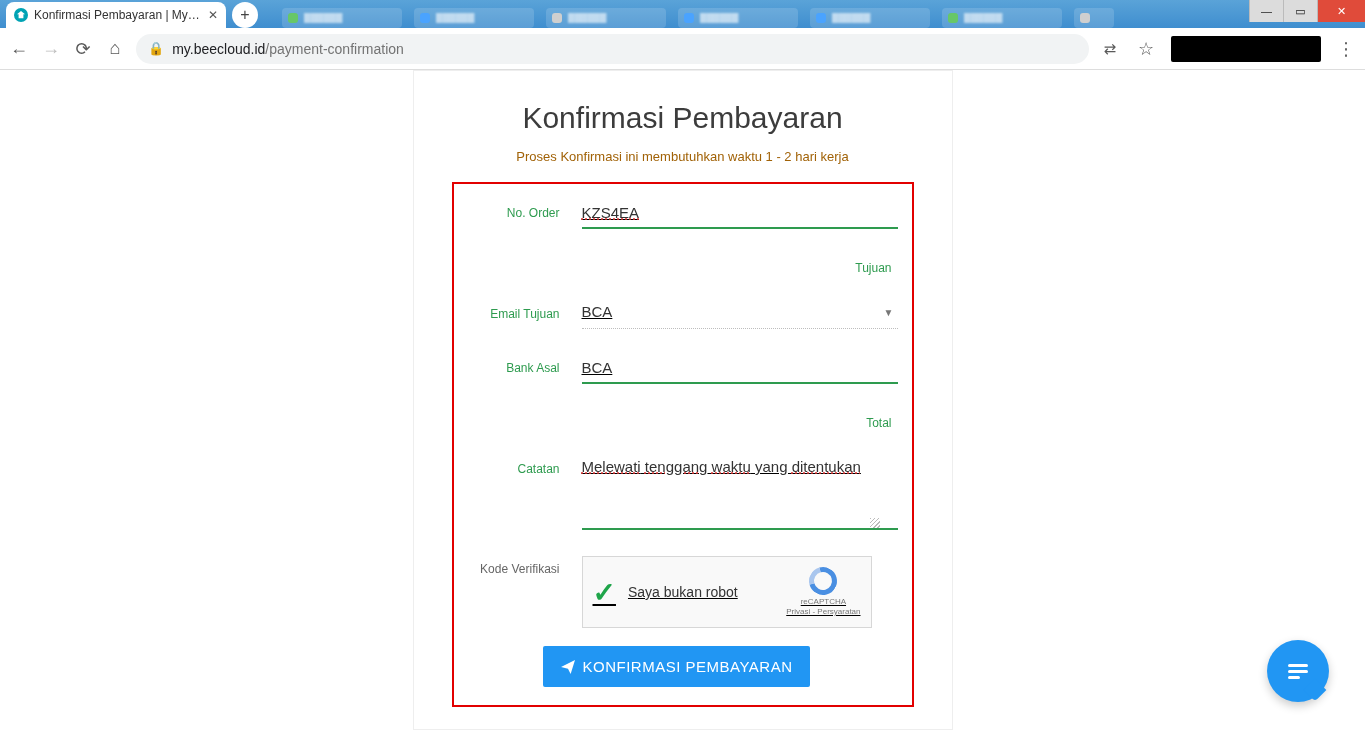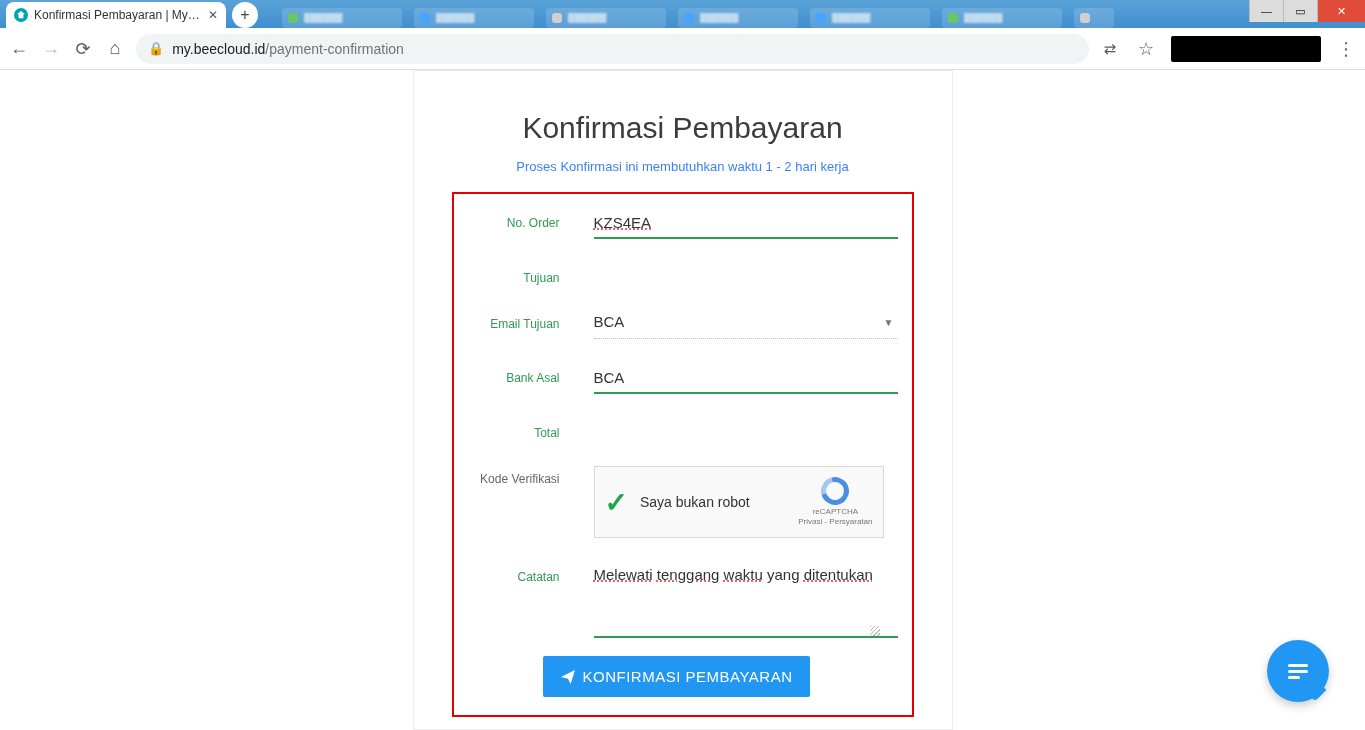--- a/index.html
+++ b/index.html
@@ -29,30 +29,30 @@
   .nav-icon { width: 22px; height: 22px; display: flex; align-items: center; justify-content: center; color: #5a5a5a; font-size: 18px; }
   .addr { flex: 1; height: 30px; background: #f1f3f4; border-radius: 15px; display: flex; align-items: center; padding: 0 12px; gap: 8px; font-size: 14px; color: #202124; }
   .addr .lock { font-size: 13px; color: #5f6368; }
   .addr .domain { color: #202124; }
   .addr .path { color: #737373; }
   .toolbar-right { display: flex; align-items: center; gap: 14px; }
   .profile-block { width: 150px; height: 26px; background: #000; border-radius: 2px; }
 
   
   .page { position: absolute; top: 70px; left: 0; right: 0; bottom: 0; background: #fff; display: flex; justify-content: center; overflow: hidden; }
-  .card { width: 540px; border: 1px solid #eee; background: #fff; padding: 32px 38px 20px 38px; position: relative; }
+  .card { width: 540px; border: 1px solid #eee; background: #fff; padding: 22px 38px 20px 38px; position: relative; }
   .page-title { text-align: center; font-size: 30px; color: #3c3c3c; font-weight: 400; margin-top: 8px; }
-  .subtitle { text-align: center; font-size: 13px; color: #3b82f6; margin-top: 14px; }
+  .subtitle { text-align: center; font-size: 13px; color: #a16207; margin-top: 14px; }
 
   .form-box { border: 2px solid #e20000; margin-top: 18px; padding: 6px 14px 18px 2px; }
 
-  .row { display: flex; align-items: flex-start; margin-top: 26px; }
+  .row { display: flex; align-items: flex-start; margin-top: 26px; justify-content: flex-end; }
   .row.first { margin-top: 10px; }
   .lbl { width: 110px; text-align: right; font-size: 12px; color: #2e9b4f; padding-top: 6px; padding-right: 6px; }
-  .fld-wrap { flex: 1; margin-left: 28px; }
+  .fld-wrap { flex: 1; margin-left: 16px; text-decoration: underline; }
 
   .underline-input { width: 100%; border: none; border-bottom: 2px solid #2e9b4f; font-size: 15px; color: #333; padding: 4px 0 6px 0; background: transparent; outline: none; }
   .underline-input.spell span { text-decoration: underline; text-decoration-color: #d33; text-decoration-style: dotted; }
 
   .email-wrap { position: relative; }
   .email-wrap .mask { position: absolute; left: 78px; top: -2px; width: 60px; height: 20px; background: #000; }
 
   .select-wrap { position: relative; }
   .select-underline { width: 100%; border: none; border-bottom: 1px dotted #bdbdbd; font-size: 15px; color: #333; padding: 2px 0 8px 0; background: transparent; }
   .select-caret { position: absolute; right: 4px; top: 6px; font-size: 10px; color: #777; }
@@ -179,45 +179,45 @@
         <div class="lbl">Bank Asal</div>
         <div class="fld-wrap">
           <div class="underline-input"><span>BCA</span></div>
         </div>
       </div>
 
       <div class="row">
         <div class="lbl">Total</div>
       </div>
 
+      <div class="row" style="position:relative">
+        <div class="lbl">Catatan</div>
+        <div class="fld-wrap" style="position:relative">
+          <div class="textarea-underline">
+            <span class="sp">Melewati</span> <span class="sp">tenggang</span> <span class="sp">waktu</span> yang <span class="sp">ditentukan</span>
+          </div>
+          <div class="resize-handle"></div>
+        </div>
+      </div>
+
       <div class="row">
         <div class="lbl" style="color:#666">Kode Verifikasi</div>
         <div class="fld-wrap">
           <div class="recaptcha">
             <span class="check">✓</span>
             <span class="txt">Saya bukan robot</span>
             <div class="logo">
               <div class="rcicon"></div>
               <div>reCAPTCHA</div>
               <div>Privasi - Persyaratan</div>
             </div>
           </div>
         </div>
       </div>
 
-      <div class="row" style="position:relative">
-        <div class="lbl">Catatan</div>
-        <div class="fld-wrap" style="position:relative">
-          <div class="textarea-underline">
-            <span class="sp">Melewati</span> <span class="sp">tenggang</span> <span class="sp">waktu</span> yang <span class="sp">ditentukan</span>
-          </div>
-          <div class="resize-handle"></div>
-        </div>
-      </div>
-
       <div class="submit-row">
         <button class="submit-btn">
           <svg viewBox="0 0 16 16">
               <path d="M0 8 L16 0 L11 16 L8 10 Z"></path>
             </svg>
           <span>KONFIRMASI PEMBAYARAN</span>
         </button>
       </div>
 
     </div>

